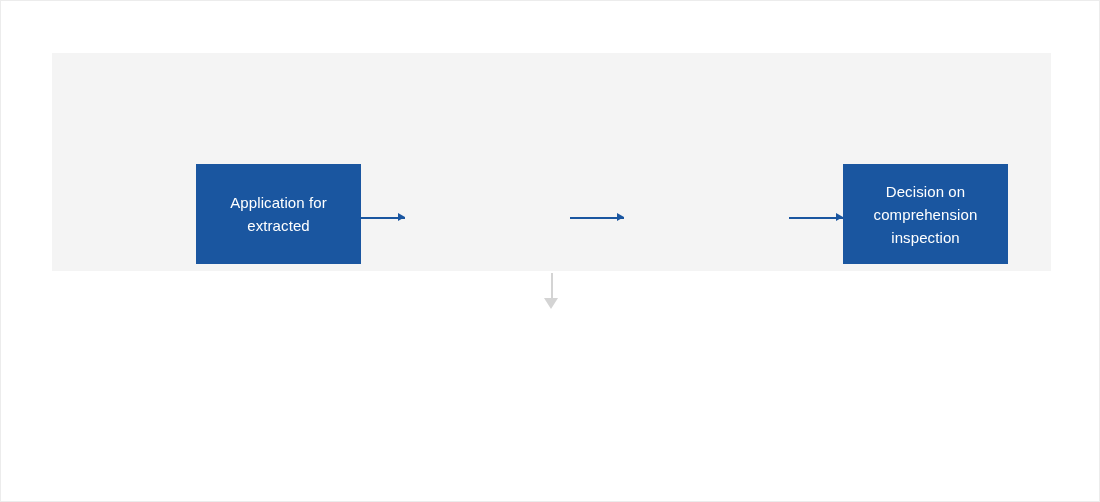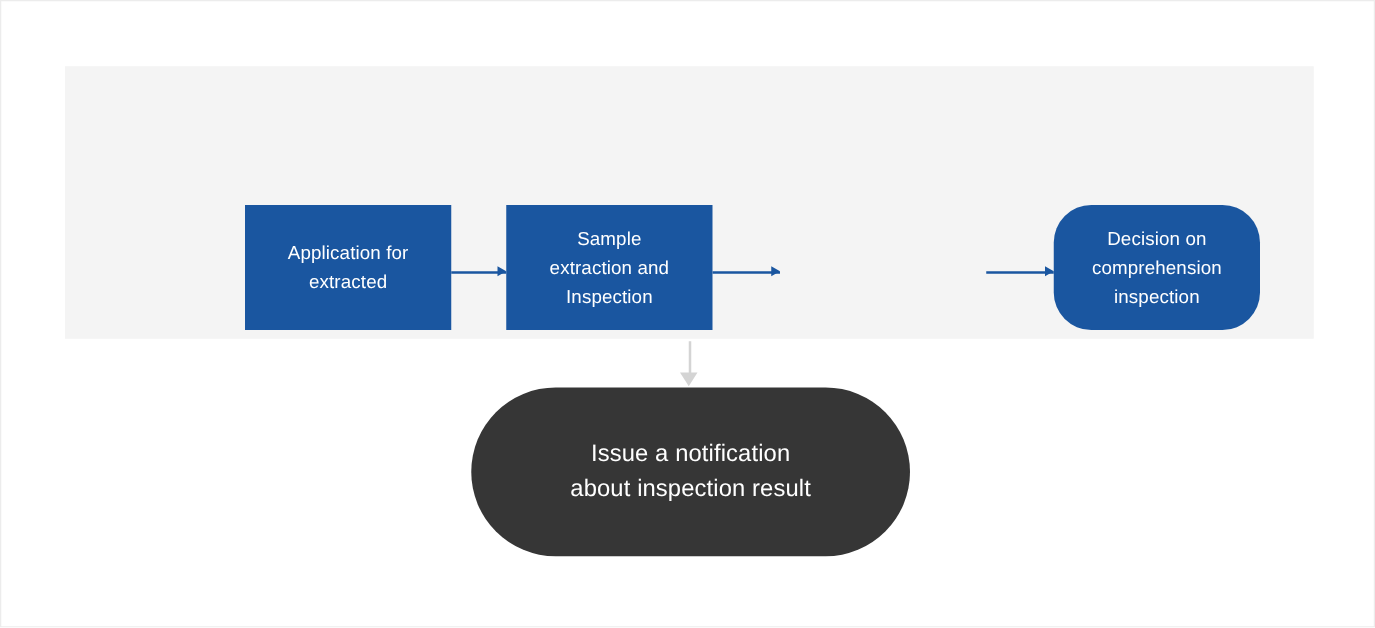--- a/index.html
+++ b/index.html
@@ -50,21 +50,21 @@
     font-size: 15px;
     line-height: 23px;
     text-align: center;
     letter-spacing: 0.1px;
     white-space: pre-line;
   }
 
   .step-1 { left: 144px; width: 165px; }
   .step-2 { left: 353px; width: 165px; }
   .step-3 { left: 572px; width: 165px; }
-  .step-4 { left: 791px; width: 165px; border-radius: 30px; }
+  .step-4 { left: 791px; width: 165px; }
 
   
   .connector {
     position: absolute;
     top: 160px;
     height: 9px;
   }
   .connector .line {
     position: absolute;
     left: 0;
@@ -142,25 +142,20 @@
 
 <div id="canvas">
 
   <div class="process-panel">
 
     <div class="step-box step-1">
       <span class="step-label">Application for
 extracted</span>
     </div>
 
-    <div class="step-box step-2">
-      <span class="step-label">Sample
-extraction and
-Inspection</span>
-    </div>
 
 
     <div class="step-box step-4">
       <span class="step-label">Decision on
 comprehension
 inspection</span>
     </div>
 
     <div class="connector conn-1">
       <span class="line"></span>
@@ -177,18 +172,14 @@
       <span class="head"></span>
     </div>
 
   </div>
 
   <div class="down-arrow">
     <span class="shaft"></span>
     <span class="head"></span>
   </div>
 
-  <div class="outcome-pill">
-    <span class="outcome-label">Issue a notification
-about inspection result</span>
-  </div>
 
 </div>
 
 </body></html>

